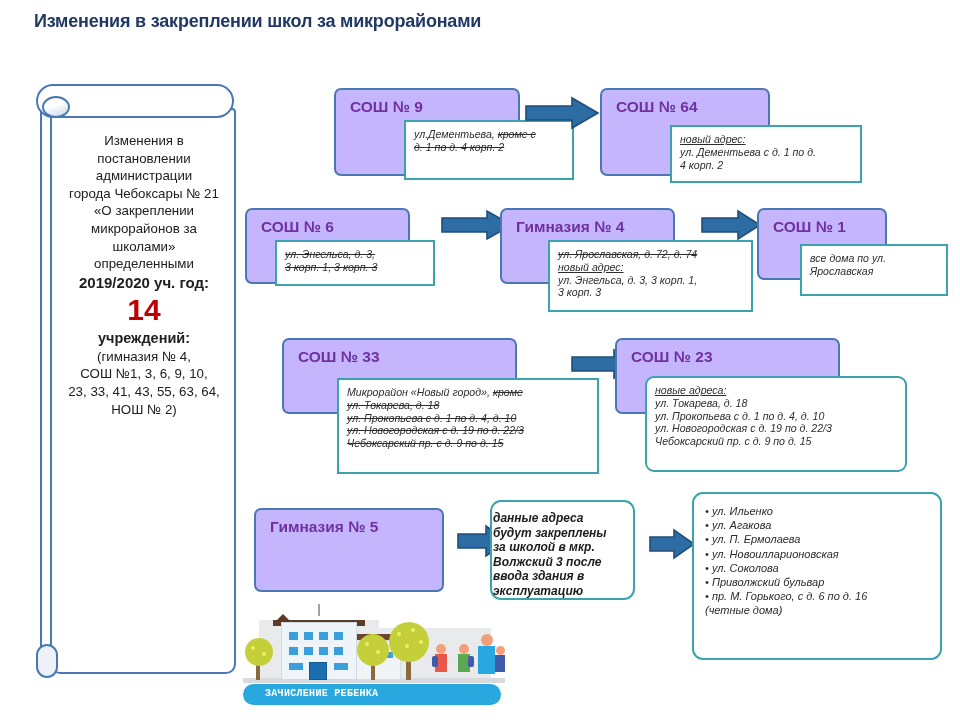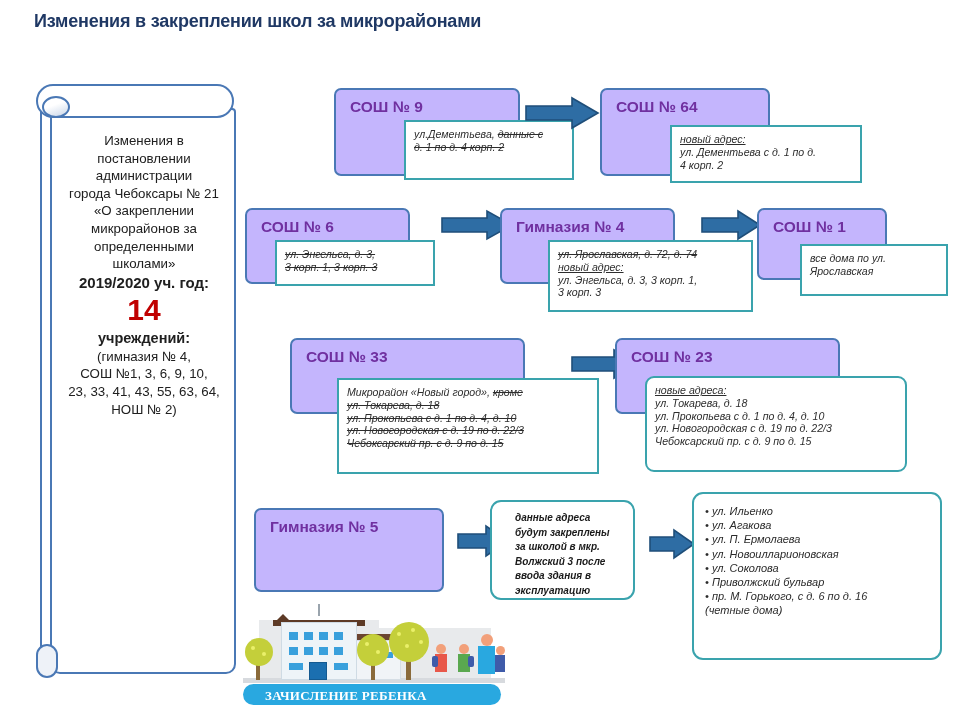--- a/index.html
+++ b/index.html
@@ -84,22 +84,22 @@
   .note.rounded { border-radius:9px; }
   .note .l { display:block; white-space:nowrap; }
   .note .strike { text-decoration:line-through; }
   .note .under { text-decoration:underline; color:#2d2d2d; }
 
   
   .callout {
     position:absolute; box-sizing:border-box;
     border:2.2px solid #3aa3ad; border-radius:11px; background:#fff;
     font-family:"Liberation Sans", sans-serif;
-    font-style:italic; font-weight:bold; font-size:10px; line-height:14.6px;
-    color:#1b1b1b; padding:9px 9px 8px 23px;
+    font-style:italic; font-weight:bold; font-size:12px; line-height:14.6px;
+    color:#1b1b1b; padding:9px 9px 8px 1px;
   }
   .callout .l { display:block; }
 
   
   .bullets {
     position:absolute; box-sizing:border-box;
     border:2.2px solid #3aa3ad; border-radius:11px; background:#fff;
     font-family:"Liberation Sans", sans-serif;
     font-style:italic; font-size:11px; line-height:14.2px; color:#2b2b2b;
     padding:10px 8px 8px 11px;
@@ -132,22 +132,22 @@
   .illus .dot { position:absolute; width:4px; height:4px; border-radius:50%; background:#eaf06a; }
   .illus .kid-head { position:absolute; border-radius:50%; }
   .illus .kid-body { position:absolute; }
   .illus .bag { position:absolute; border-radius:2px; }
   .banner {
     position:absolute; left:0px; top:84px; width:258px; height:21px;
     background:#29a8e0; border-radius:11px;
   }
   .banner span {
     position:absolute; left:22px; top:4px;
-    color:#ffffff; font-weight:bold; font-size:13px; letter-spacing:0.3px;
-    font-family:Liberation Serif, serif;
+    color:#ffffff; font-weight:bold; font-size:10px; letter-spacing:0.3px;
+    font-family:Liberation Mono, monospace;
   }
 </style>
 </head>
 <body>
 
 <div class="canvas">
 
   <div class="title">Изменения в закреплении школ за микрорайонами</div>
 
   <div class="scroll-wrap">
@@ -157,37 +157,37 @@
     <div class="scroll-curl-dot"></div>
     <div class="scroll-curl-bottom"></div>
 
     <div class="scroll-text">
       <span class="ln">Изменения в</span>
       <span class="ln">постановлении</span>
       <span class="ln">администрации</span>
       <span class="ln">города Чебоксары  № 21</span>
       <span class="ln">«О закреплении</span>
       <span class="ln">микрорайонов за</span>
+      <span class="ln">школами»</span>
       <span class="ln">определенными</span>
-      <span class="ln">школами»</span>
       <span class="bold ln">2019/2020 уч. год:</span>
       <span class="big-num">14</span>
       <span class="b2">учреждений:</span>
       <span class="ln">(гимназия  № 4,</span>
       <span class="ln">СОШ №1, 3, 6, 9, 10,</span>
       <span class="ln">23, 33, 41, 43, 55, 63, 64,</span>
       <span class="ln">НОШ № 2)</span>
     </div>
   </div>
 
   <div class="sbox" style="left:334px; top:88px; width:186px; height:88px;">
     <div class="hdr">СОШ № 9</div>
   </div>
   <div class="note" style="left:404px; top:120px; width:170px; height:60px;">
-    <span class="l"><span>ул.Дементьева,</span> <span class="strike">данные  с</span></span>
+    <span class="l"><span>ул.Дементьева,</span> <span class="strike">кроме  с</span></span>
     <span class="l strike">д. 1 по д. 4 корп. 2</span>
   </div>
 
   <svg class="arrow" style="left:524px; top:96px;" width="76" height="34" viewBox="0 0 76 34">
     <path d="M2 10 H48 V2 L74 17 L48 32 V24 H2 Z" fill="#2e6da4" stroke="#1f4e79" stroke-width="1.6"></path>
   </svg>
 
   <div class="sbox" style="left:600px; top:88px; width:170px; height:88px;">
     <div class="hdr">СОШ № 64</div>
   </div>
@@ -224,21 +224,21 @@
   </svg>
 
   <div class="sbox" style="left:757px; top:208px; width:130px; height:72px;padding-left:10px;">
     <div class="hdr">СОШ № 1</div>
   </div>
   <div class="note" style="left:800px; top:244px; width:148px; height:52px;">
     <span class="l">все дома по ул.</span>
     <span class="l">Ярославская</span>
   </div>
 
-  <div class="sbox" style="left:290px; top:338px; width:235px; height:76px;">
+  <div class="sbox" style="left:282px; top:338px; width:235px; height:76px;">
     <div class="hdr">СОШ № 33</div>
   </div>
   <div class="note" style="left:337px; top:378px; width:262px; height:96px;">
     <span class="l"><span>Микрорайон  «Новый город»,</span> <span class="strike">кроме</span></span>
     <span class="l strike">ул. Токарева,  д. 18</span>
     <span class="l strike">ул. Прокопьева  с д. 1 по д. 4, д. 10</span>
     <span class="l strike">ул. Новогородская  с д. 19 по д. 22/3</span>
     <span class="l strike">Чебоксарский  пр. с д. 9 по д. 15</span>
   </div>
 

